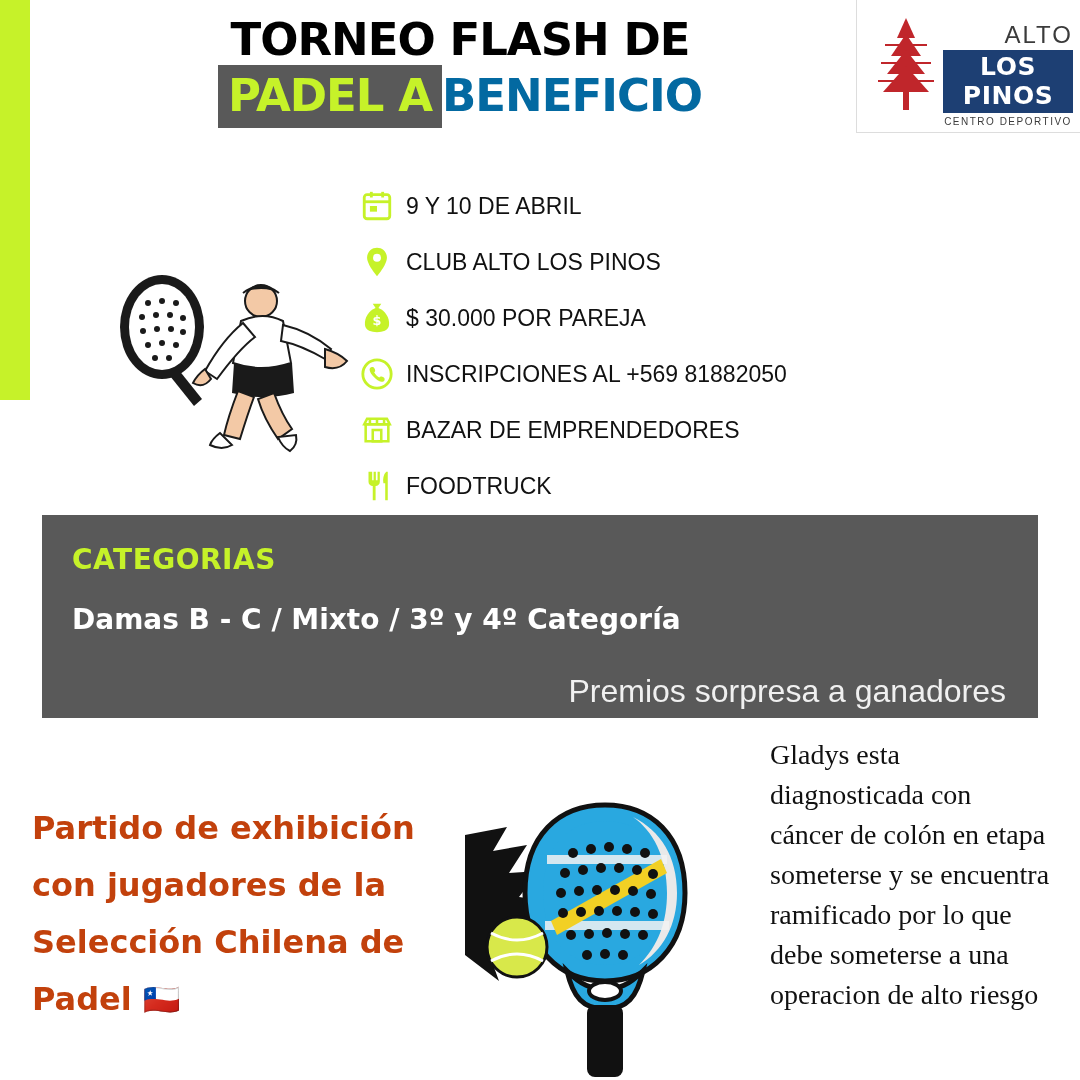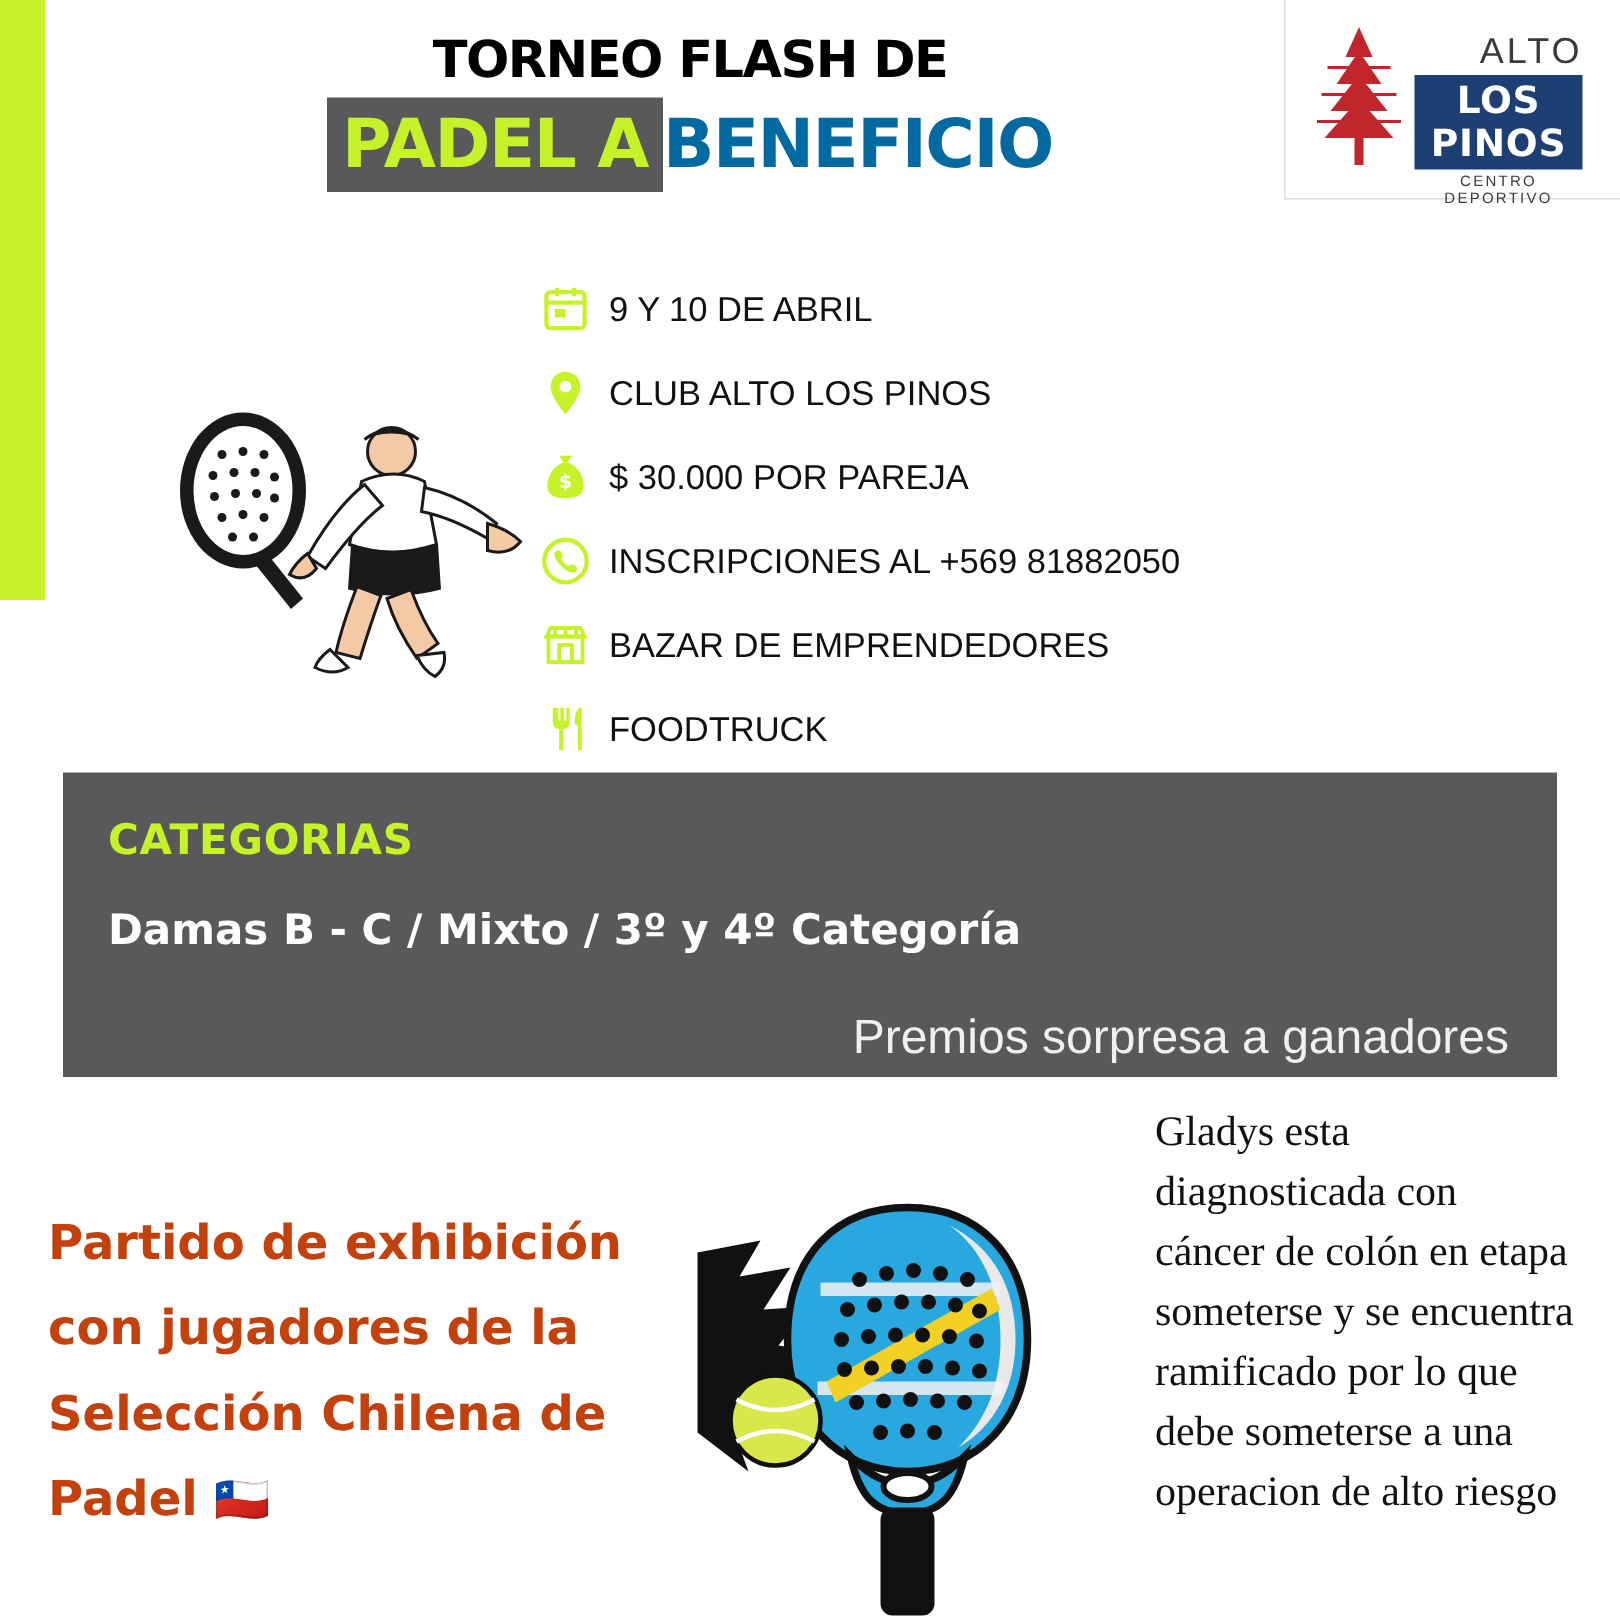--- a/index.html
+++ b/index.html
@@ -37,21 +37,21 @@
   .title-block {
     position: absolute;
     left: 150px;
     top: 14px;
     width: 620px;
     text-align: center;
   }
   .title-line1 {
     font-family: "DejaVu Sans", sans-serif;
     font-weight: bold;
-    font-size: 34px;
+    font-size: 45px;
     letter-spacing: -1px;
     line-height: 52px;
     color: #000000;
     white-space: nowrap;
   }
   .title-line2 {
     margin-top: 2px;
     line-height: 56px;
     white-space: nowrap;
     font-family: "DejaVu Sans", sans-serif;
@@ -83,21 +83,21 @@
     position: absolute;
     left: 18px;
     top: 16px;
     width: 62px;
     height: 96px;
   }
   .logo-text {
     position: absolute;
     left: 86px;
     top: 22px;
-    width: 112px;
+    width: 130px;
   }
   .logo-alto {
     font-family: "Liberation Sans", sans-serif;
     font-size: 24px;
     letter-spacing: 2px;
     color: #3b3b3b;
     text-align: right;
     line-height: 26px;
   }
   .logo-pinos {

